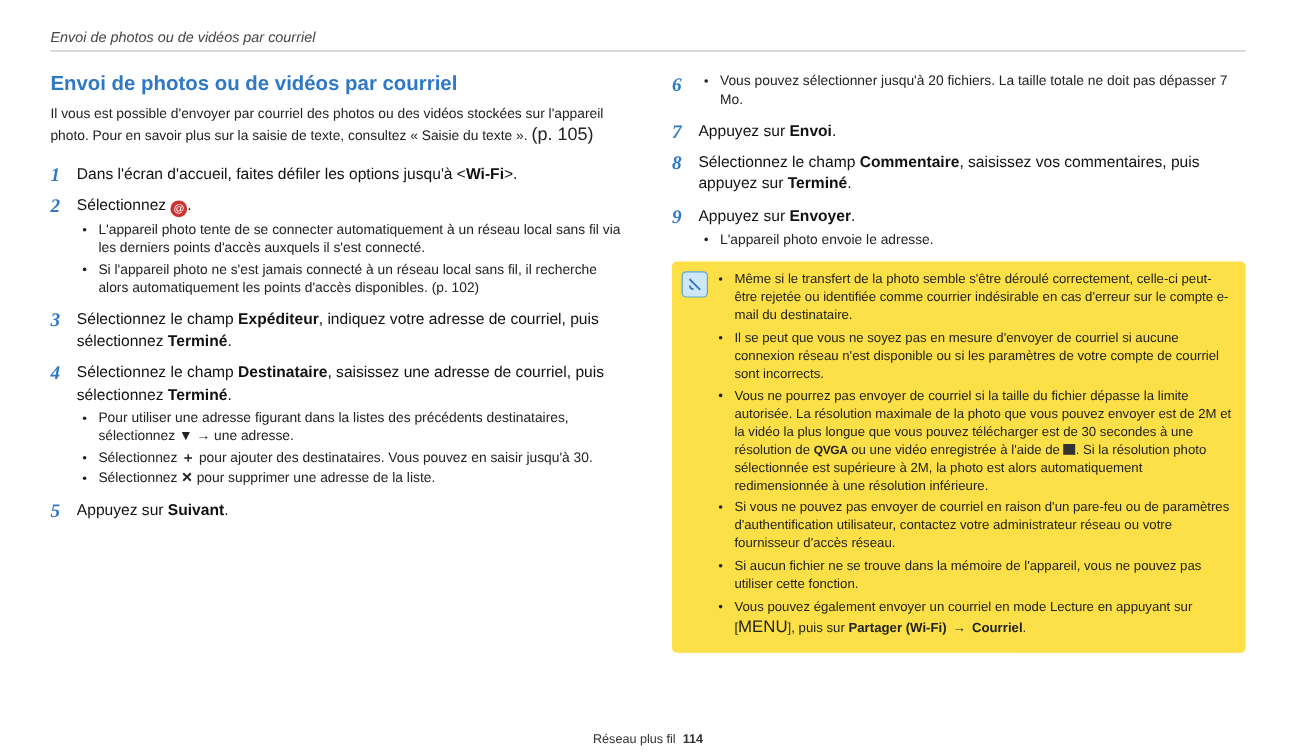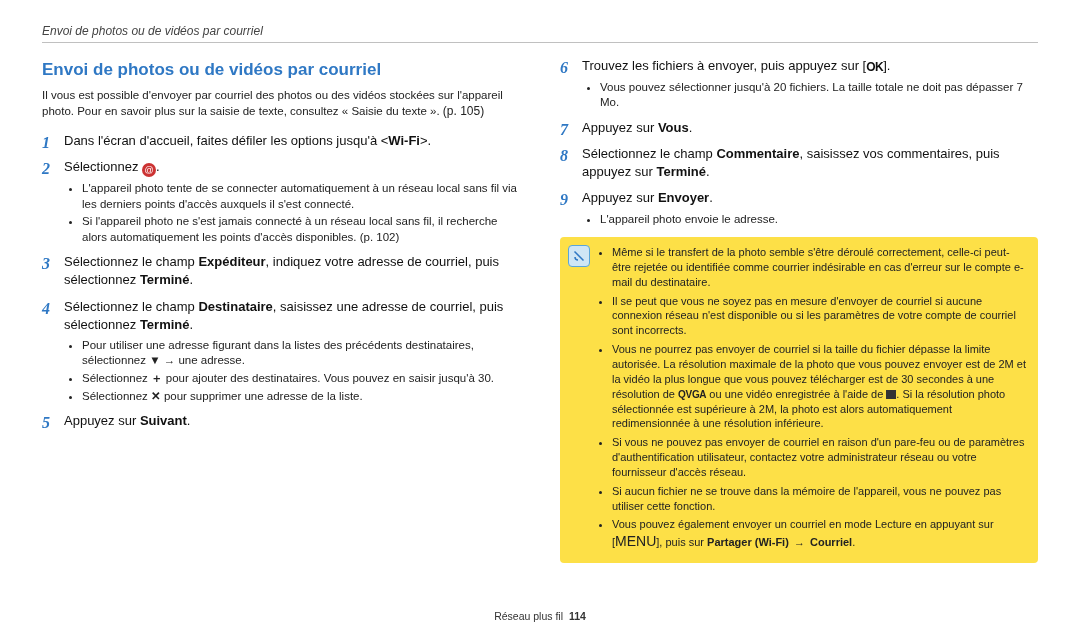--- a/index.html
+++ b/index.html
@@ -40,21 +40,21 @@
     font-size: 17px;
     font-weight: 700;
     margin: 2px 0 6px 0;
   }
   .intro {
     font-size: 11.5px;
     color: #222;
     margin-bottom: 12px;
   }
   .pref {
-    font-size: 12px;
+    font-size: 15px;
     color: #222;
   }
   ol.steps {
     list-style: none;
     padding: 0;
     margin: 0;
     counter-reset: step;
   }
   ol.steps > li {
     position: relative;
@@ -211,27 +211,26 @@
           </li>
           <li>
             <div class="step-main">Appuyez sur <span class="bold">Suivant</span>.</div>
           </li>
         </ol>
     </div>
 
     <div class="col">
       <ol class="steps" id="right-steps" style="counter-reset: step 5;">
           <li>
-            <div class="step-main">Trouvez les fichiers à envoyer, puis appuyez sur [<span class="ok-box">OK</span>].</div>
             <ul class="bullets">
               <li>Vous pouvez sélectionner jusqu'à 20 fichiers. La taille totale ne doit pas dépasser 7 Mo.</li>
             </ul>
           </li>
           <li>
-            <div class="step-main">Appuyez sur <span class="bold">Vous</span>.</div>
+            <div class="step-main">Appuyez sur <span class="bold">Envoi</span>.</div>
           </li>
           <li>
             <div class="step-main">Sélectionnez le champ <span class="bold">Commentaire</span>, saisissez vos commentaires, puis appuyez sur <span class="bold">Terminé</span>.</div>
           </li>
           <li>
             <div class="step-main">Appuyez sur <span class="bold">Envoyer</span>.</div>
             <ul class="bullets">
               <li>L'appareil photo envoie le adresse.</li>
             </ul>
           </li>

